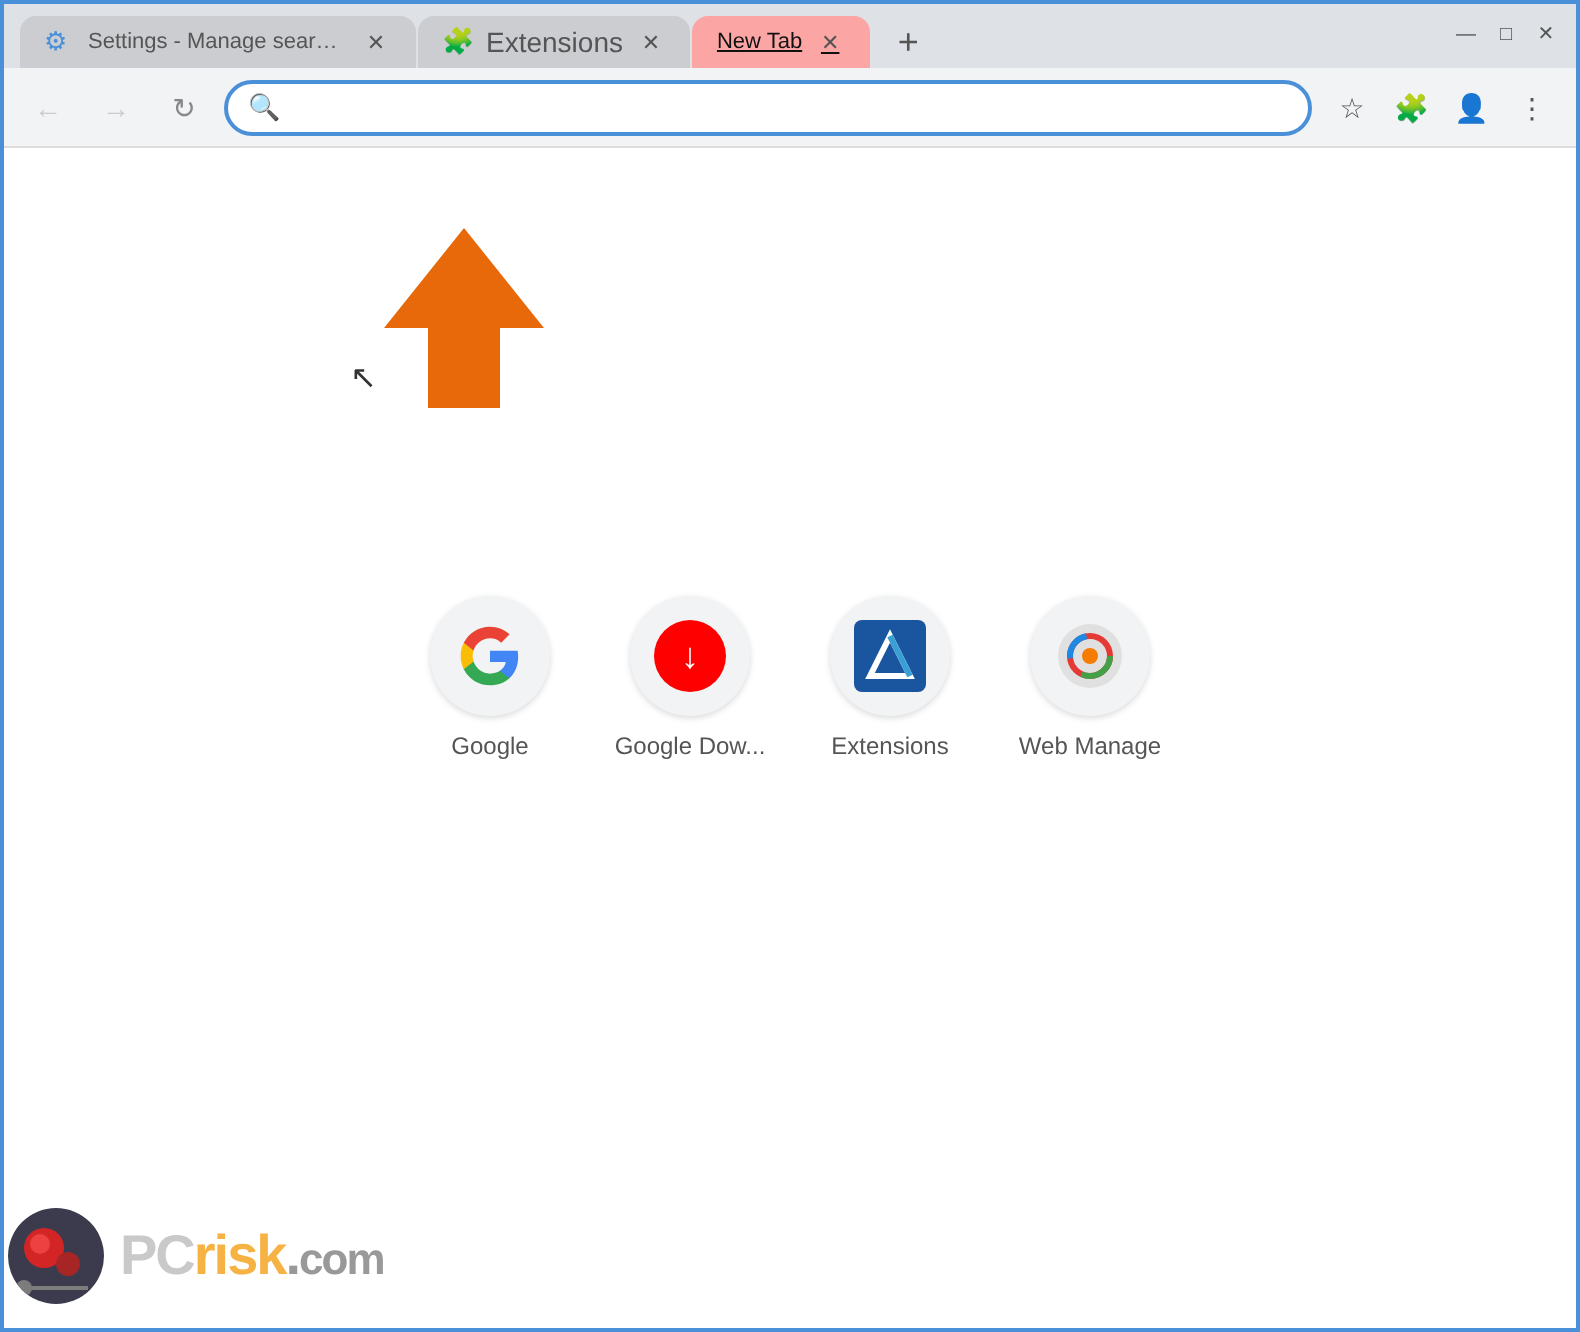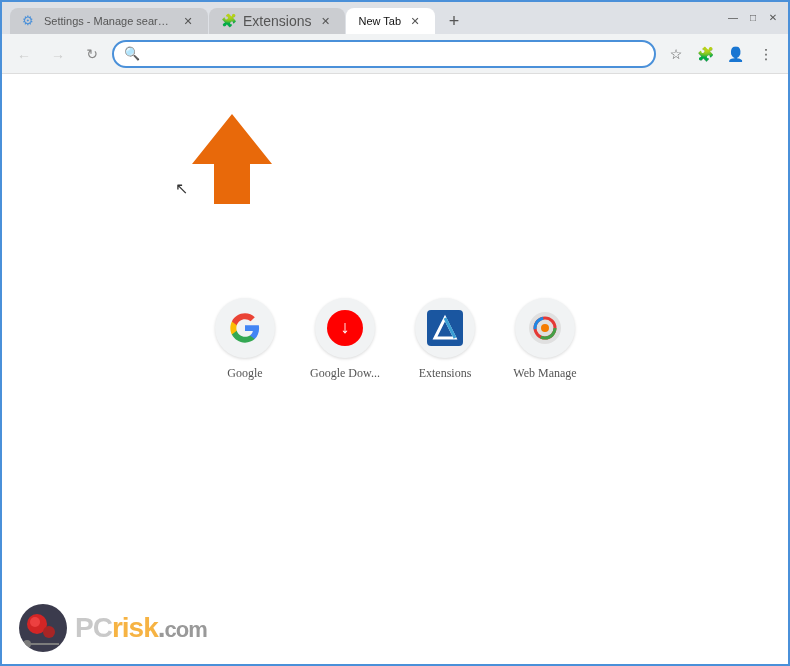--- a/index.html
+++ b/index.html
@@ -72,22 +72,23 @@
       color: #333;
       cursor: pointer;
       max-width: 200px;
       position: relative;
       white-space: nowrap;
       overflow: hidden;
       text-overflow: ellipsis;
     }
 
     .tab.active {
-      background: #ffffff;
+      background: #fca5a5;
       color: #111;
+      text-decoration: underline;
     }
 
     .tab.inactive {
       background: #cbcdd1;
       color: #555;
     }
 
     .tab-icon {
       width: 16px;
       height: 16px;
@@ -241,21 +242,20 @@
     }
 
     .shortcut-label {
       font-size: 12px;
       color: #555;
       text-align: center;
       max-width: 80px;
       overflow: hidden;
       text-overflow: ellipsis;
       white-space: nowrap;
-      font-family: Liberation Serif, serif;
     }
 
     .yt-circle {
       width: 36px;
       height: 36px;
       border-radius: 50%;
       background: #ff0000;
       display: flex;
       align-items: center;
       justify-content: center;
@@ -264,21 +264,21 @@
     .yt-arrow-down {
       color: white;
       font-size: 18px;
       font-weight: bold;
     }
 
     
     .pcrisk-watermark {
       position: absolute;
       bottom: 12px;
-      left: 17px;
+      left: 2px;
       display: flex;
       align-items: center;
       gap: 8px;
       opacity: 0.85;
     }
 
     .pcrisk-ball {
       width: 48px;
       height: 48px;
       border-radius: 50%;

